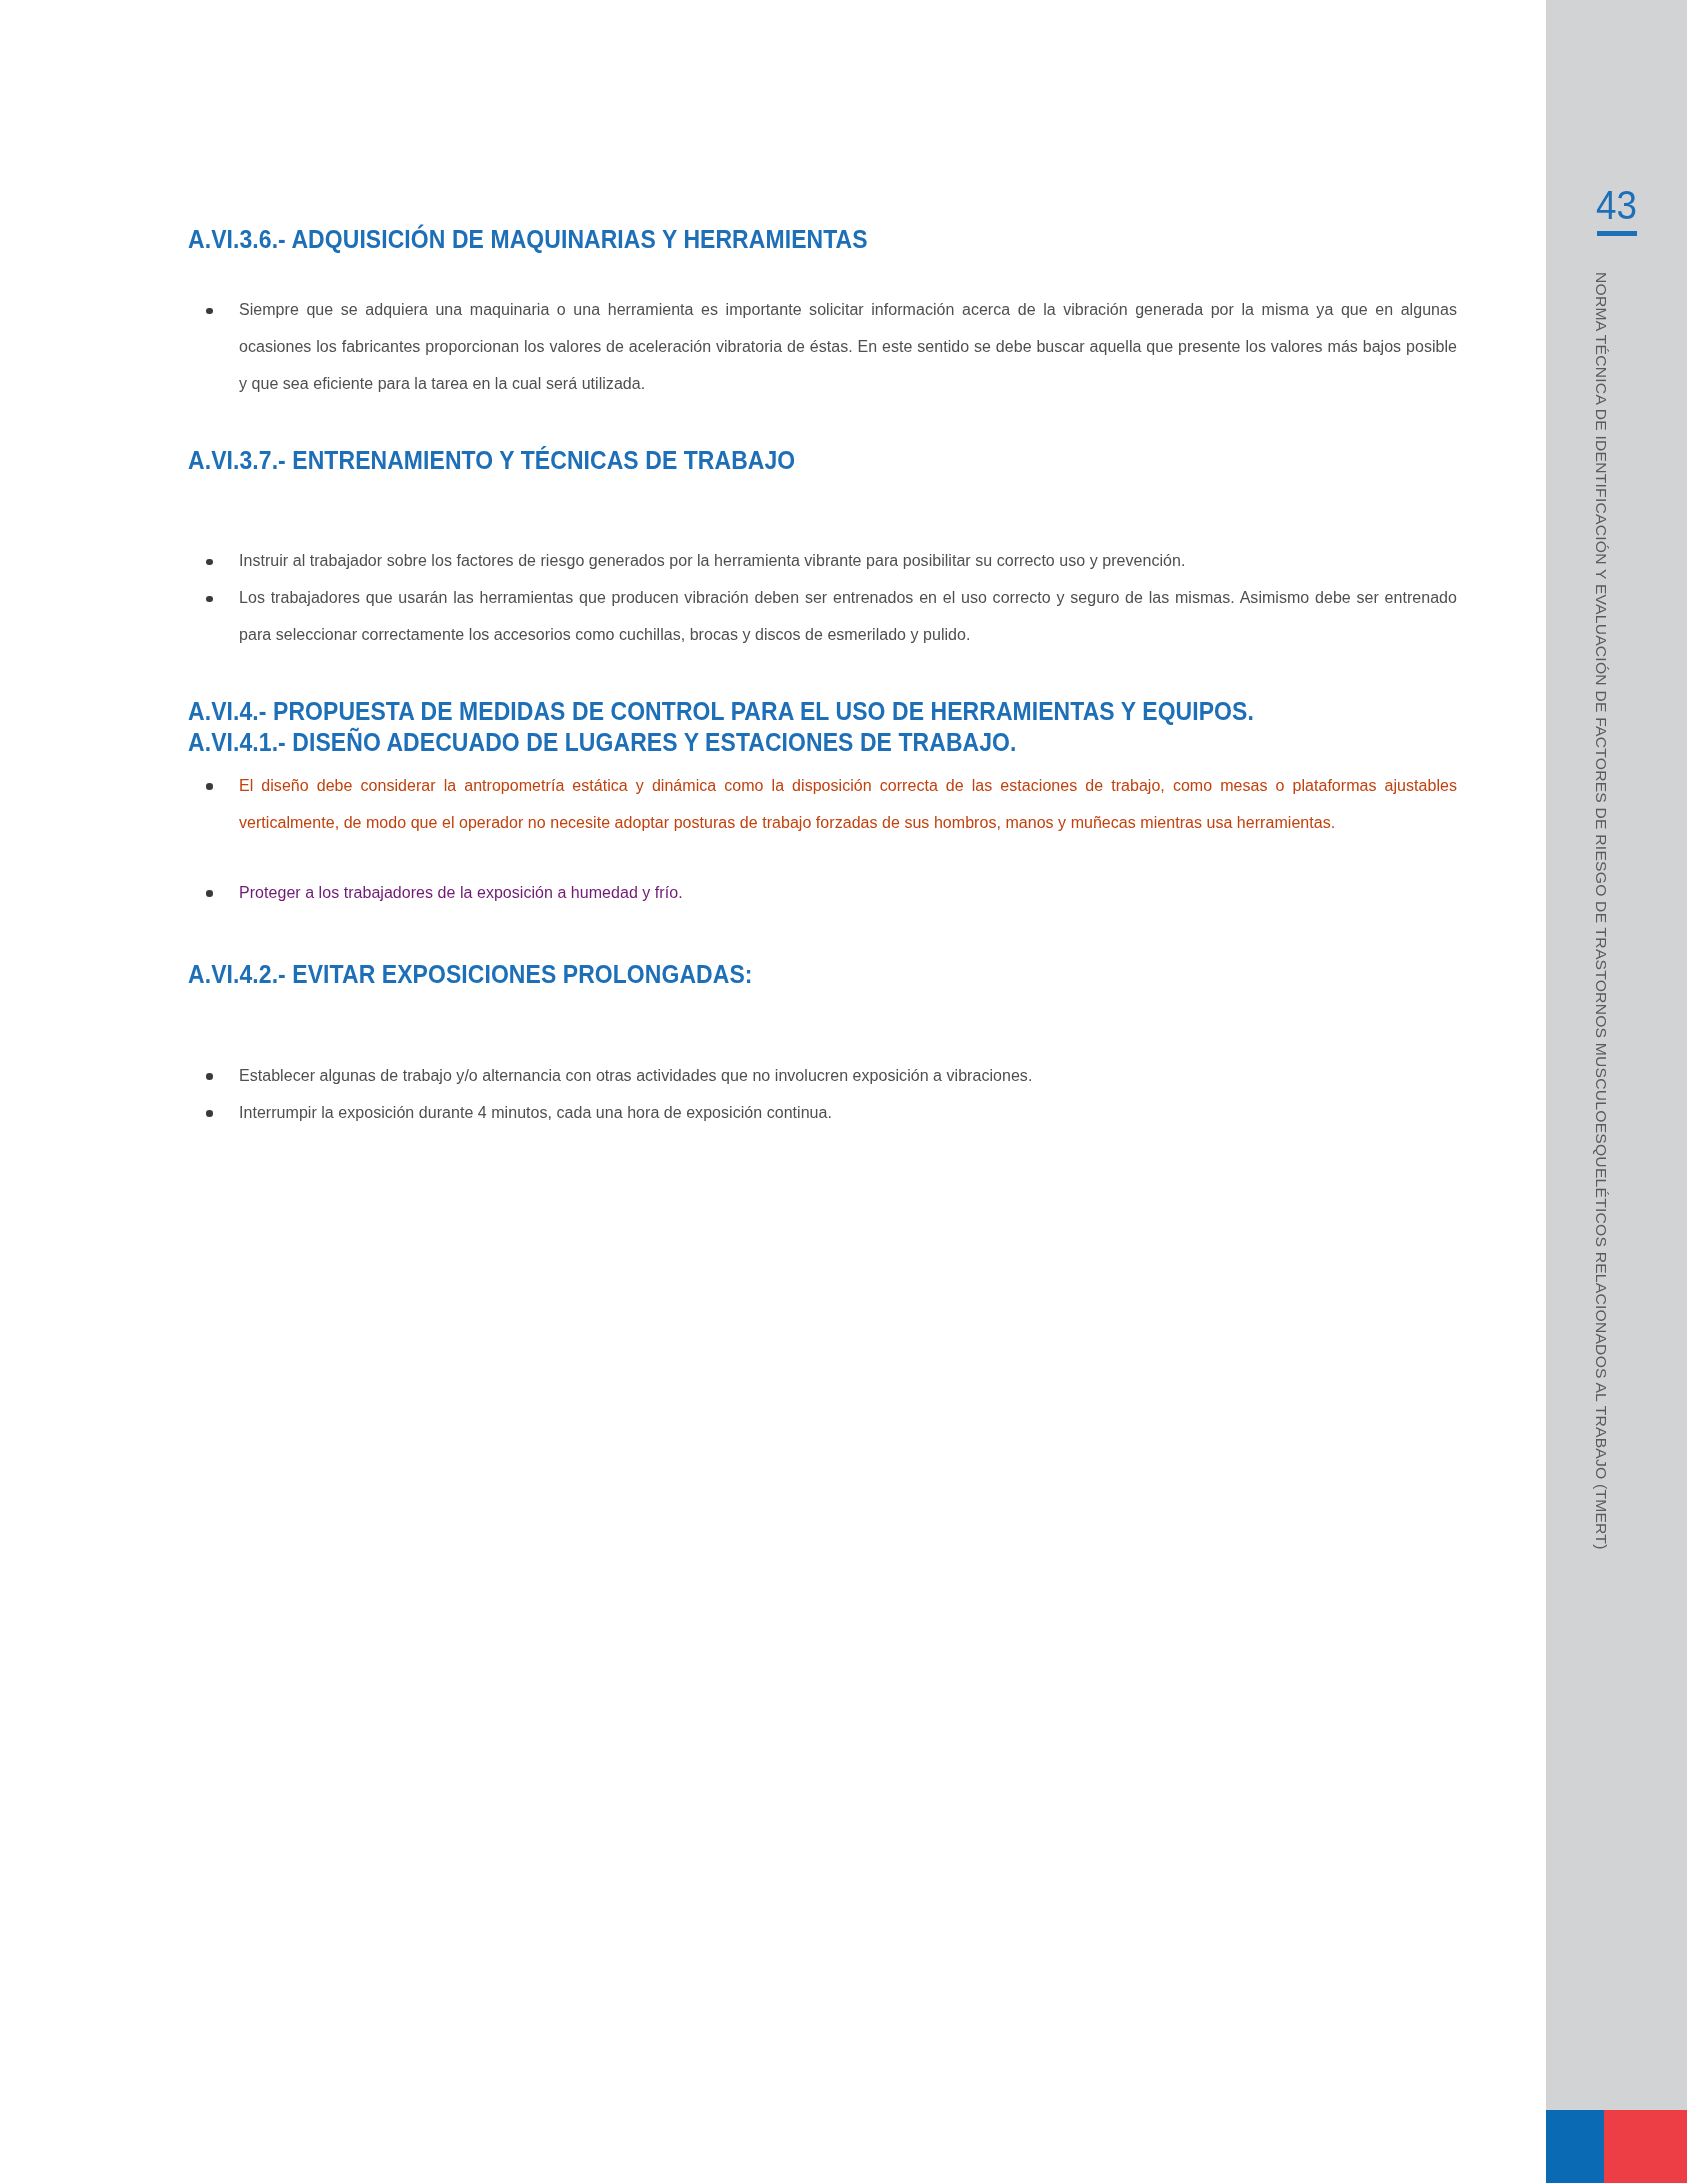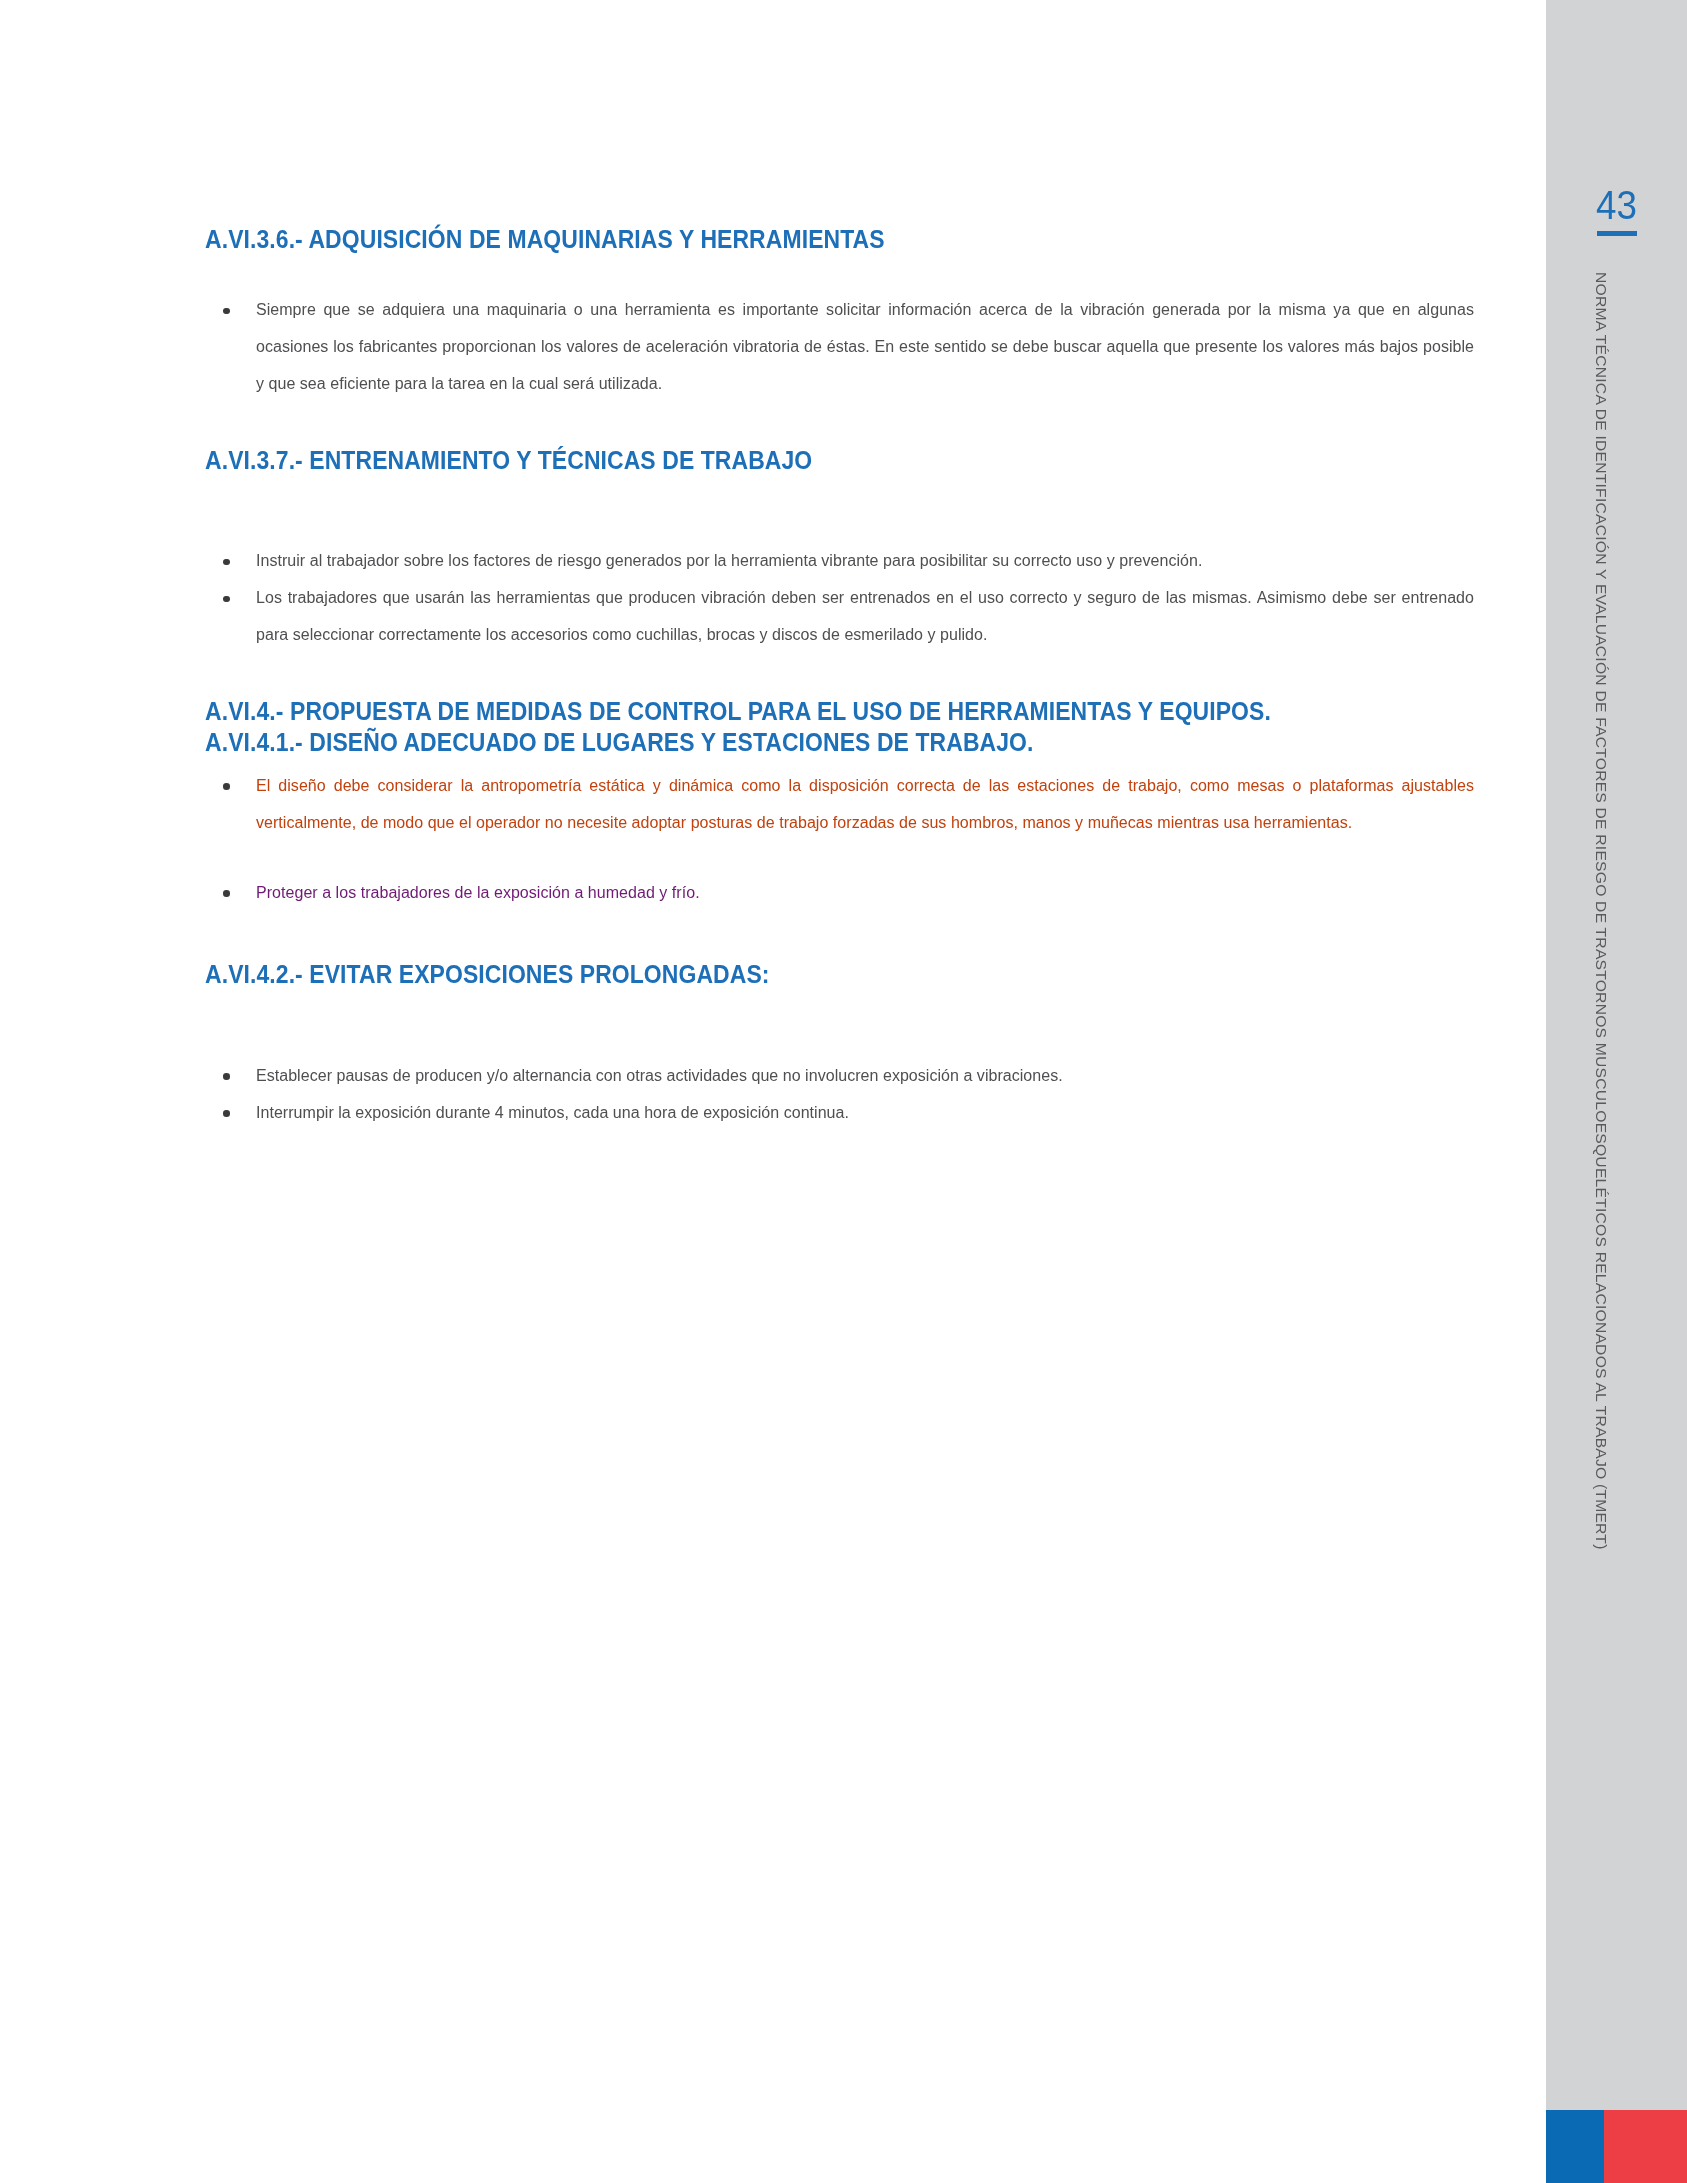--- a/index.html
+++ b/index.html
@@ -94,21 +94,21 @@
     left: 1604px;
     top: 2110px;
     width: 83px;
     height: 73px;
     background: #ee3e45;
   }
 
   
   #content {
     position: absolute;
-    left: 205px;
+    left: 188px;
     top: 0;
     width: 1269px;
   }
 
   h2.section-heading {
     margin: 0;
     font-family: "Liberation Sans Narrow", "Liberation Sans", "DejaVu Sans", sans-serif;
     font-size: 25.5px;
     font-weight: 700;
     color: #1d6fb8;
@@ -208,19 +208,19 @@
       <li class="no-justify" style="margin-top: 33px; color: #701a75;">Proteger a los trabajadores de la exposición a humedad y frío.</li>
     </ul>
 
     <div class="sp-58"></div>
 
     <h2 class="section-heading" style="color: rgb(29, 111, 184);">A.VI.4.2.- EVITAR EXPOSICIONES PROLONGADAS:</h2>
 
     <div class="sp-44"></div>
 
     <ul class="bullets">
-      <li style="margin-top: 31px; color: rgb(79, 79, 82);">Establecer pausas de producen y/o alternancia con otras actividades que no involucren exposición a vibraciones.</li>
+      <li style="margin-top: 31px; color: rgb(79, 79, 82);">Establecer algunas de trabajo y/o alternancia con otras actividades que no involucren exposición a vibraciones.</li>
       <li class="no-justify" style="color: rgb(79, 79, 82);">Interrumpir la exposición durante 4 minutos, cada una hora de exposición continua.</li>
     </ul>
 
   </div>
 </div>
 
 
 </body></html>

